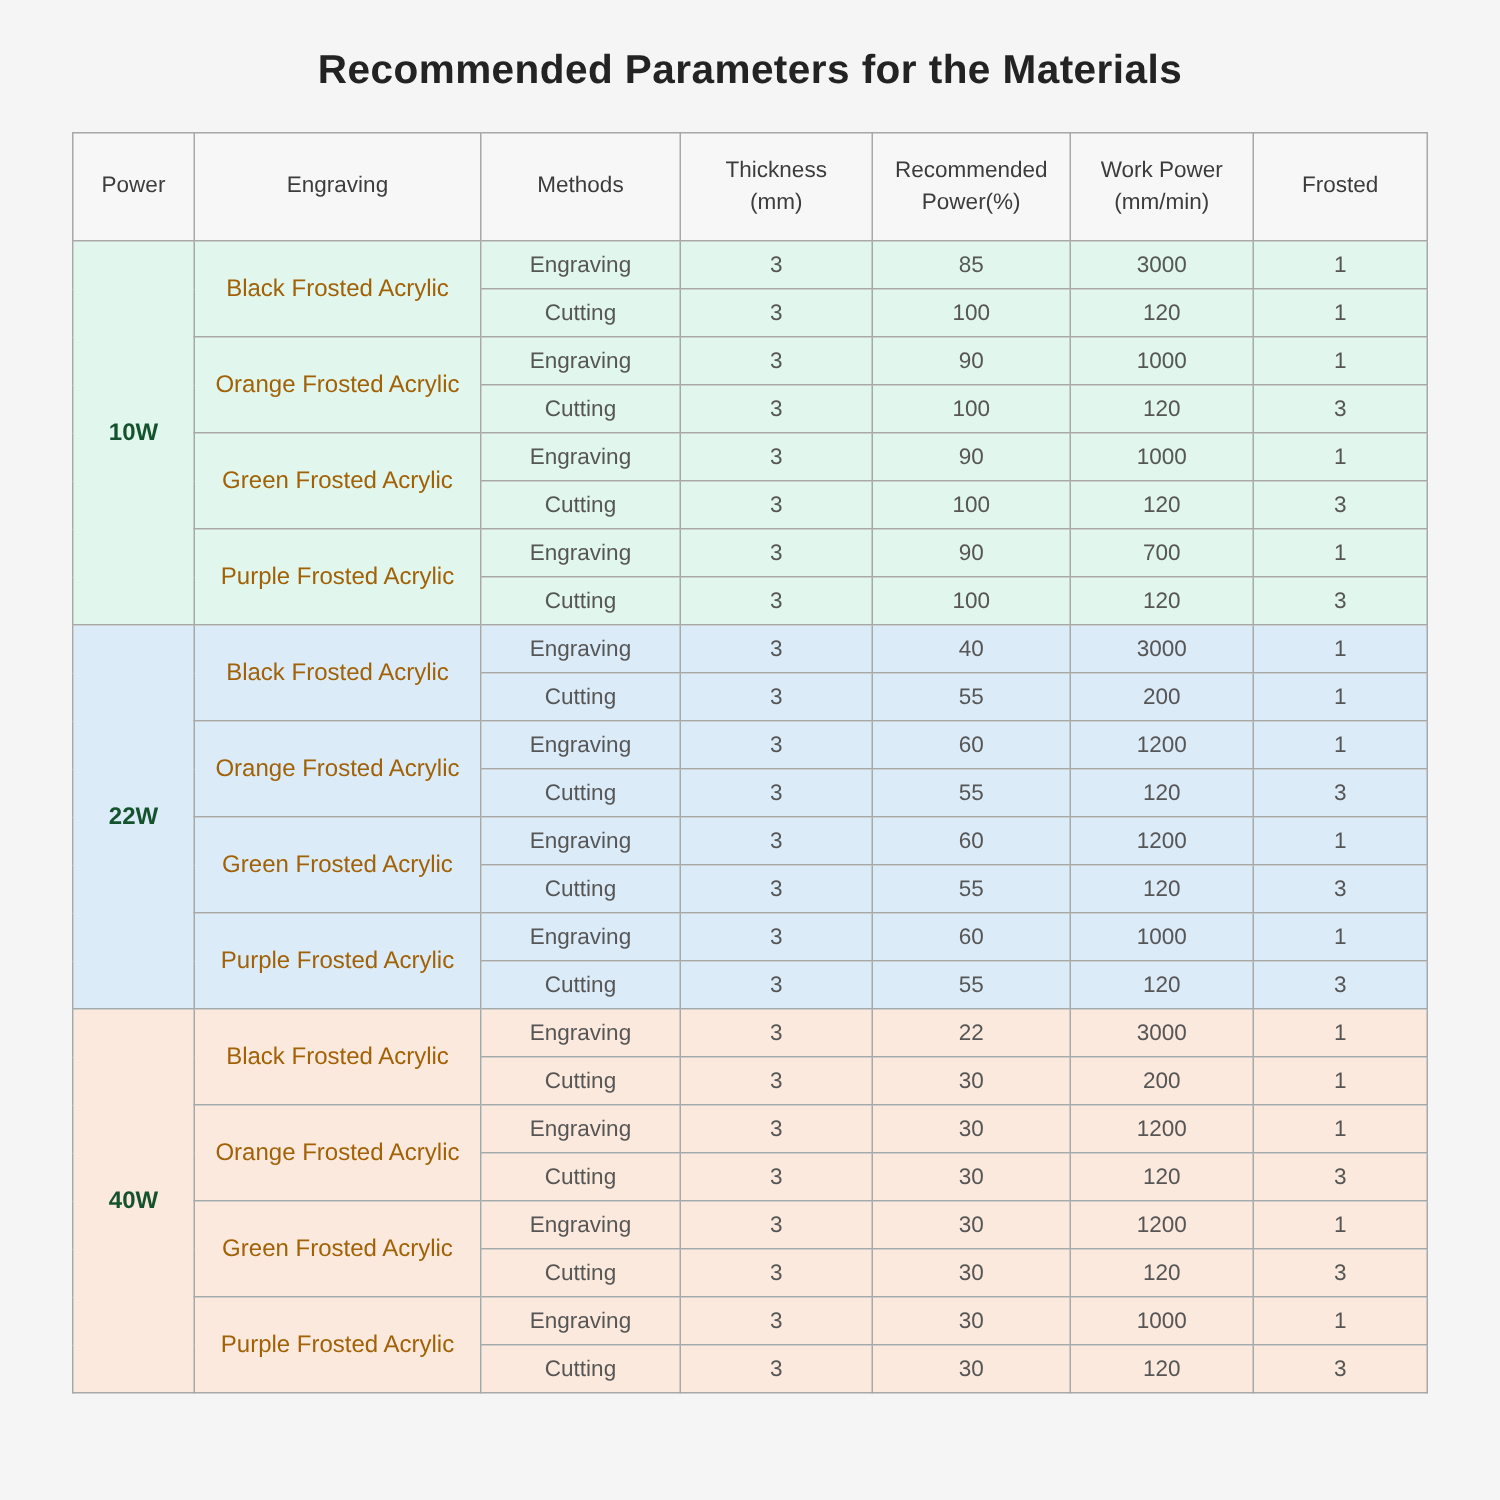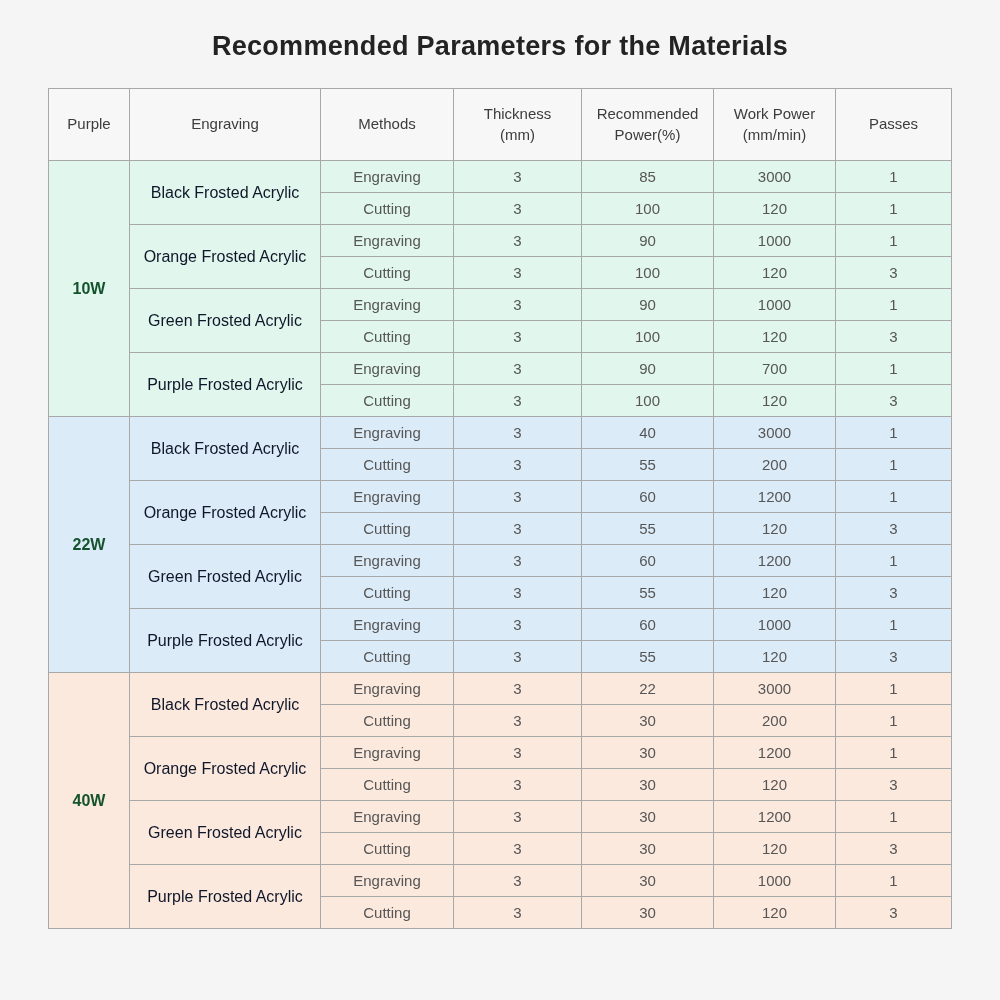--- a/index.html
+++ b/index.html
@@ -49,50 +49,50 @@
   .sec-10w td { background: #e1f6ec; }
   .sec-22w td { background: #dcebf8; }
   .sec-40w td { background: #fce9dd; }
   td.power {
     font-weight: 700;
     font-size: 16px;
     color: #14532d;
   }
   td.material {
     font-size: 16px;
-    color: #0f172a;
+    color: #a16207;
   }
 </style>
 </head>
 <body>
 
 <div class="title">Recommended Parameters for the Materials</div>
 
 <table class="params">
   <colgroup>
     <col style="width:81px">
       <col style="width:191px">
       <col style="width:133px">
     <col style="width:128px">
       <col style="width:132px">
       <col style="width:122px">
     <col style="width:116px">
   </colgroup>
   <thead>
     <tr>
-      <th>Purple</th>
+      <th>Power</th>
       <th>Engraving</th>
       <th>Methods</th>
       <th>Thickness
 (mm)</th>
       <th>Recommended
 Power(%)</th>
       <th>Work Power
 (mm/min)</th>
-      <th>Passes</th>
+      <th>Frosted</th>
     </tr>
   </thead>
   <tbody>
 
     <tr class="sec-10w">
       <td class="power" rowspan="8">10W</td>
       <td class="material" rowspan="2">Black Frosted Acrylic</td>
       <td>Engraving</td>
       <td>3</td>
       <td>85</td>

